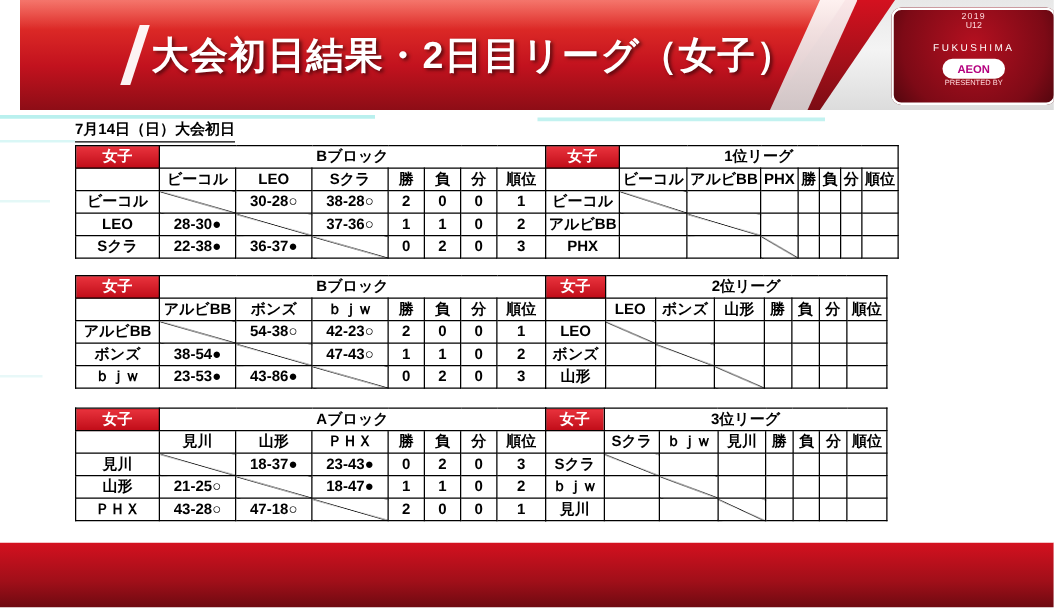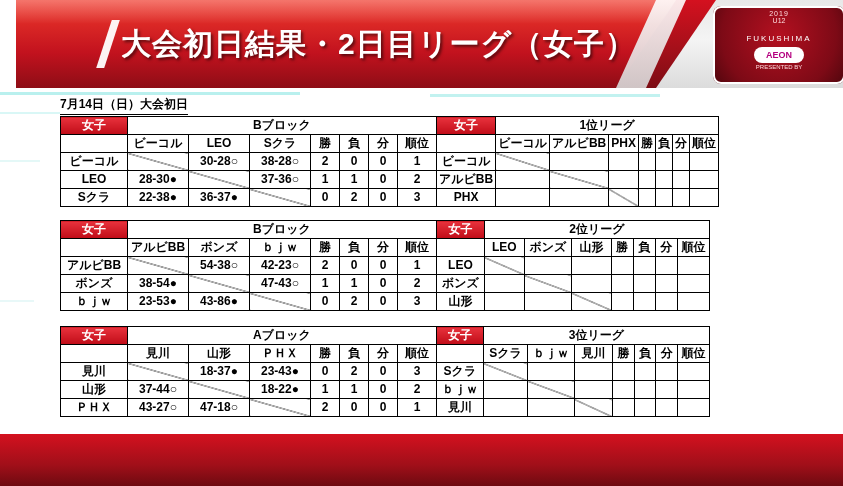--- a/index.html
+++ b/index.html
@@ -253,31 +253,31 @@
         <td class="diag"></td>
         <td class="score">18-37●</td>
         <td class="score">23-43●</td>
         <td>0</td>
         <td>2</td>
         <td>0</td>
         <td>3</td>
       </tr>
       <tr>
         <td class="rowname">山形</td>
-        <td class="score">37-44○</td>
-        <td class="diag"></td>
-        <td class="score">18-22●</td>
+        <td class="score">21-25○</td>
+        <td class="diag"></td>
+        <td class="score">18-47●</td>
         <td>1</td>
         <td>1</td>
         <td>0</td>
         <td>2</td>
       </tr>
       <tr>
         <td class="rowname">ＰＨＸ</td>
-        <td class="score">43-27○</td>
+        <td class="score">43-28○</td>
         <td class="score">47-18○</td>
         <td class="diag"></td>
         <td>2</td>
         <td>0</td>
         <td>0</td>
         <td>1</td>
       </tr>
     </tbody>
       </table>
   </div>

